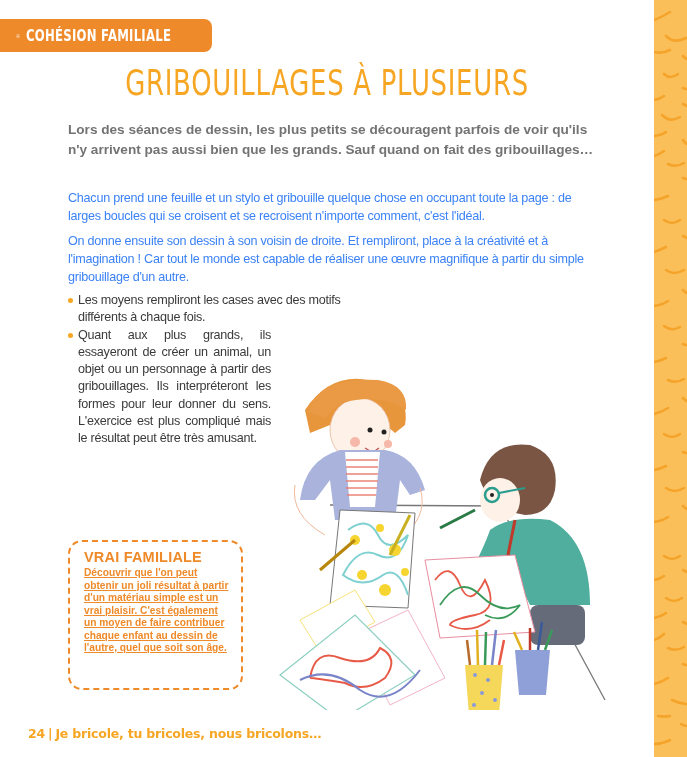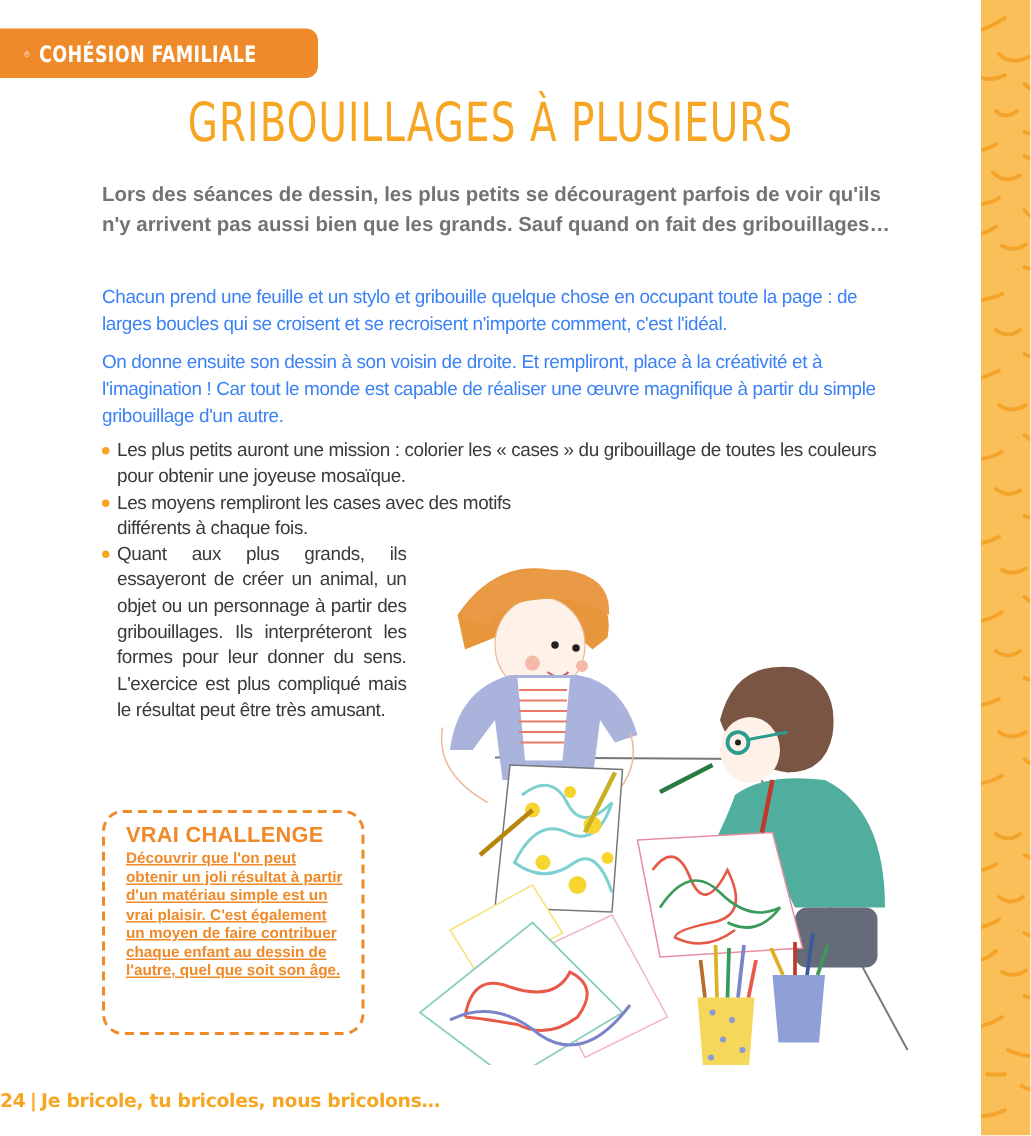--- a/index.html
+++ b/index.html
@@ -55,21 +55,21 @@
   .b3 { width: 205px; text-align: justify; }
 
   .challenge {
     position: absolute; left: 68px; top: 540px; width: 175px; height: 150px;
     border: 2.5px dashed #ef8a2a; border-radius: 14px; padding: 7px 10px 6px 14px;
   }
   .challenge .ch-title { color: #ef8a2a; font-weight: bold; font-size: 14.5px; letter-spacing: 0.2px; line-height: 17px; }
   .challenge .ch-text { color: #ef8a2a; font-weight: bold; font-size: 10.2px; line-height: 12.5px; margin-top: 1px; text-decoration: underline; }
 
   .footer {
-    position: absolute; left: 0; top: 726px; color: #f6a623; font-weight: bold; font-size: 12.5px;
+    position: absolute; left: 28px; top: 726px; color: #f6a623; font-weight: bold; font-size: 12.5px;
     font-family: "DejaVu Sans", sans-serif; letter-spacing: -0.2px;
   }
   .footer .sep { margin: 0 3px; }
 
   .illustration { position: absolute; left: 260px; top: 360px; width: 360px; height: 350px; }
 </style>
 </head>
 <body>
 
 <div class="side-band">
@@ -138,27 +138,26 @@
 </div>
 
 <h1 class="page-title">GRIBOUILLAGES À PLUSIEURS</h1>
 
 <p class="intro">Lors des séances de dessin, les plus petits se découragent parfois de voir qu'ils n'y arrivent pas aussi bien que les grands. Sauf quand on fait des gribouillages…</p>
 
 <p class="body-text p1">Chacun prend une feuille et un stylo et gribouille quelque chose en occupant toute la page : de larges boucles qui se croisent et se recroisent n'importe comment, c'est l'idéal.</p>
 <p class="body-text p2">On donne ensuite son dessin à son voisin de droite. Et rempliront, place à la créativité et à l'imagination ! Car tout le monde est capable de réaliser une œuvre magnifique à partir du simple gribouillage d'un autre.</p>
 
 <ul class="bullets">
-  <li class="b1">Les plus petits auront une mission : colorier les « cases » du gribouillage de toutes les couleurs pour obtenir une joyeuse mosaïque.</li>
   <li class="b2">Les moyens rempliront les cases avec des motifs différents à chaque fois.</li>
   <li class="b3">Quant aux plus grands, ils essayeront de créer un animal, un objet ou un personnage à partir des gribouillages. Ils interpréteront les formes pour leur donner du sens. L'exercice est plus compliqué mais le résultat peut être très amusant.</li>
 </ul>
 
 <div class="challenge">
-  <div class="ch-title">VRAI CHALLENGE</div>
+  <div class="ch-title">VRAI FAMILIALE</div>
   <div class="ch-text">Découvrir que l'on peut obtenir un joli résultat à partir d'un matériau simple est un vrai plaisir. C'est également un moyen de faire contribuer chaque enfant au dessin de l'autre, quel que soit son âge.</div>
 </div>
 
 <svg class="illustration" viewBox="0 0 360 350">
 
   <line x1="70" y1="145" x2="240" y2="146" stroke="#777" stroke-width="1.3"></line>
   <line x1="240" y1="146" x2="345" y2="340" stroke="#777" stroke-width="1.3"></line>
 
   <path d="M45 50 q30 -45 80 -25 q25 15 20 40 l-10 8 q-20 -20 -60 -10 l-25 10 z" fill="#e8963c"></path>
   <ellipse cx="100" cy="70" rx="30" ry="32" fill="#fdf1e8" stroke="#e8b89a" stroke-width="0.8"></ellipse>

